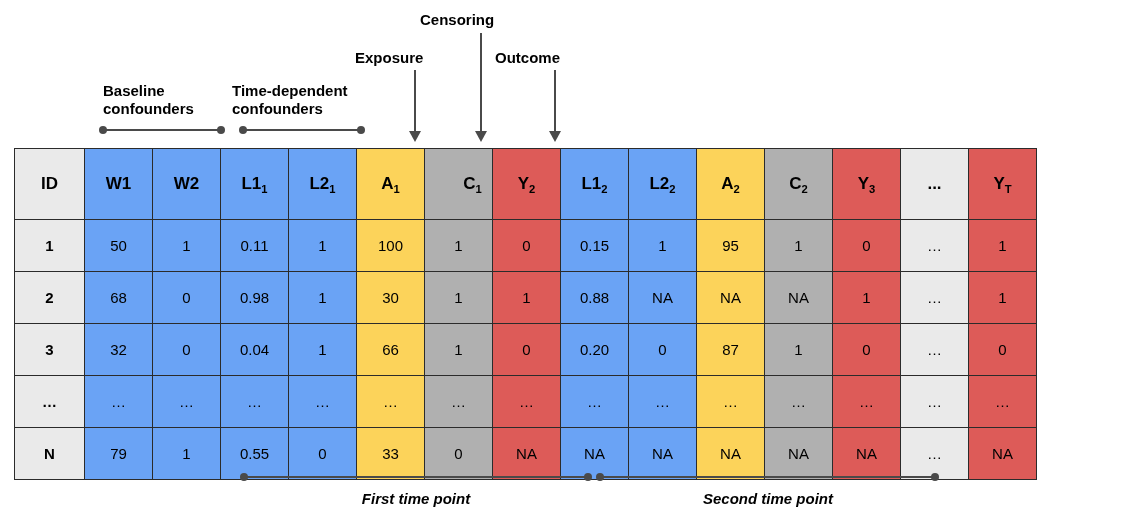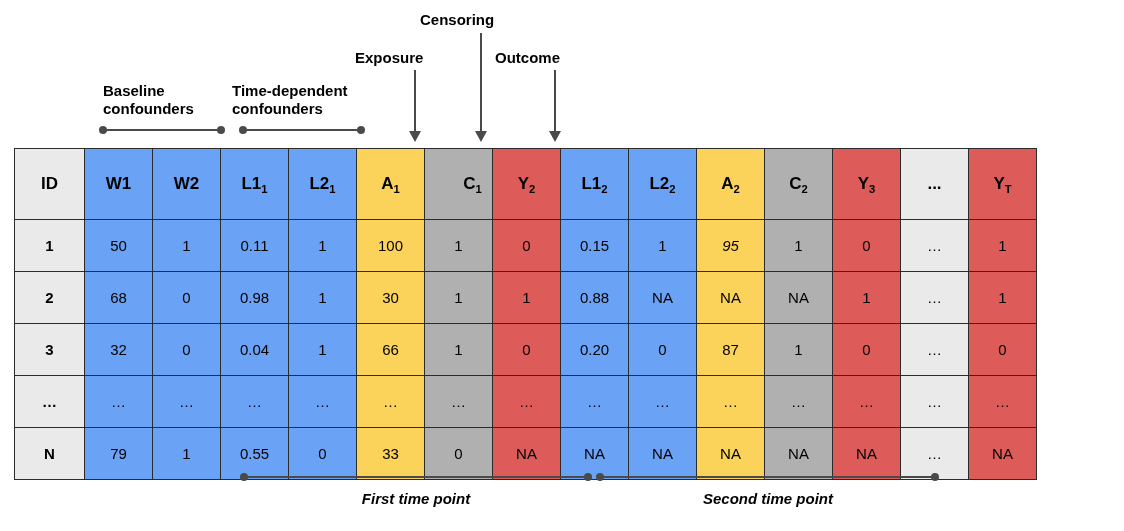--- a/index.html
+++ b/index.html
@@ -199,21 +199,21 @@
           <td class="c-id idcell" style="width: 70px;">1</td>
           <td class="c-blue" style="width: 68px;">50</td>
           <td class="c-blue" style="width: 68px;">1</td>
           <td class="c-blue" style="width: 68px;">0.11</td>
           <td class="c-blue" style="width: 68px;">1</td>
           <td class="c-gold" style="width: 68px;">100</td>
           <td class="c-gray" style="width: 68px;">1</td>
           <td class="c-red" style="width: 68px;">0</td>
           <td class="c-blue" style="width: 68px;">0.15</td>
           <td class="c-blue" style="width: 68px;">1</td>
-          <td class="c-gold" style="width: 68px; font-style: italic;">95</td>
+          <td class="c-gold" style="width: 68px;">95</td>
           <td class="c-gray" style="width: 68px;">1</td>
           <td class="c-red" style="width: 68px;">0</td>
           <td class="c-ell" style="width: 68px;">…</td>
           <td class="c-red" style="width: 68px;">1</td>
         </tr>
         <tr>
           <td class="c-id idcell" style="width: 70px;">2</td>
           <td class="c-blue" style="width: 68px;">68</td>
           <td class="c-blue" style="width: 68px;">0</td>
           <td class="c-blue" style="width: 68px;">0.98</td>

